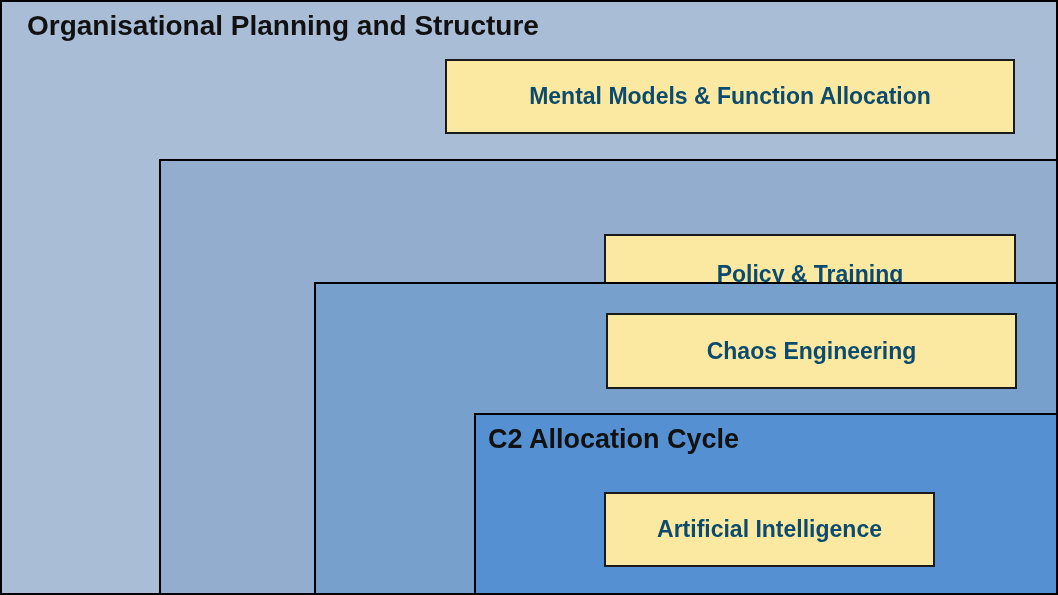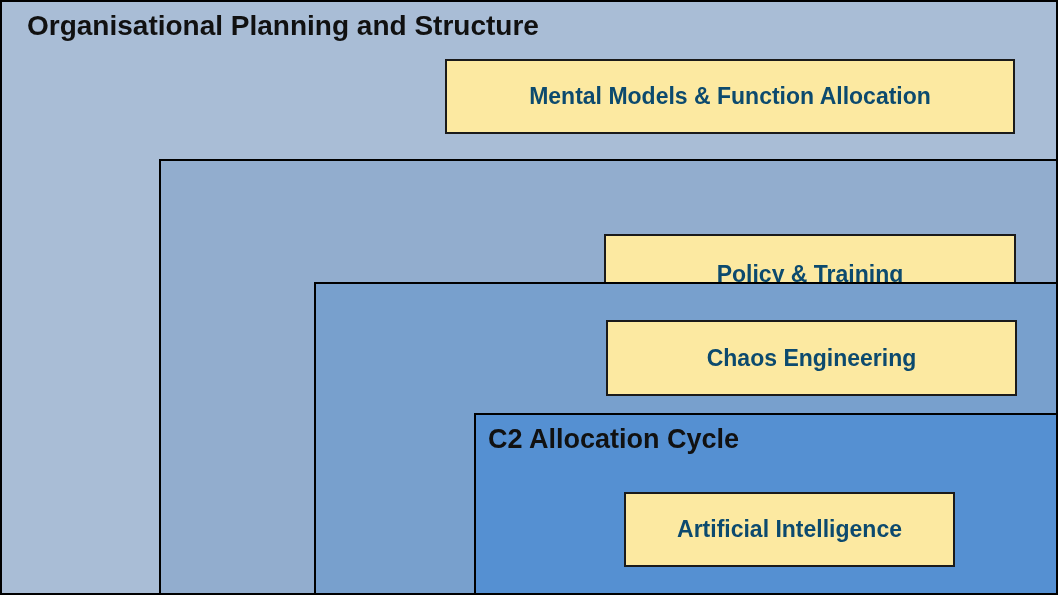--- a/index.html
+++ b/index.html
@@ -45,21 +45,21 @@
     align-items: center;
     justify-content: center;
     font-weight: bold;
     font-size: 23px;
     color: #0c4a6e;
     text-align: center;
   }
   .tag0 { left: 443px; top: 57px;  width: 570px; height: 75px; }
   .tag1 { left: 443px; top: 25px;  width: 412px; height: 80px; margin-top: 48px; }
   .tag2 { left: 290px; top: 29px;  width: 411px; height: 76px; }
-  .tag3 { left: 148px; top: 77px;  width: 331px; height: 75px; justify-content: center; }
+  .tag3 { left: 128px; top: 77px;  width: 331px; height: 75px; justify-content: center; }
 </style>
 </head>
 <body>
 
 <div class="canvas" style="background-color: rgb(169, 189, 214);">
 
   <div class="layer-title t0">Organisational Planning and Structure</div>
 
   <div class="tag tag0" style="background-color: rgb(252, 233, 161);">
     <span>Mental Models &amp; Function Allocation</span>
@@ -68,21 +68,21 @@
   <div class="layer layer1" style="background-color: rgb(146, 173, 206);">
 
 
     <div class="tag tag1" style="background-color: rgb(252, 233, 161);">
       <span>Policy &amp; Training</span>
     </div>
 
     <div class="layer layer2" style="background-color: rgb(120, 160, 205);">
 
 
-      <div class="tag tag2" style="background-color: rgb(252, 233, 161); margin-top: 7px;">
+      <div class="tag tag2" style="background-color: rgb(252, 233, 161);">
         <span>Chaos Engineering</span>
       </div>
 
       <div class="layer layer3" style="background-color: rgb(85, 144, 210);">
 
         <div class="layer-title t3">C2 Allocation Cycle</div>
 
         <div class="tag tag3" style="background-color: rgb(252, 233, 161);">
           <span>Artificial Intelligence</span>
         </div>

